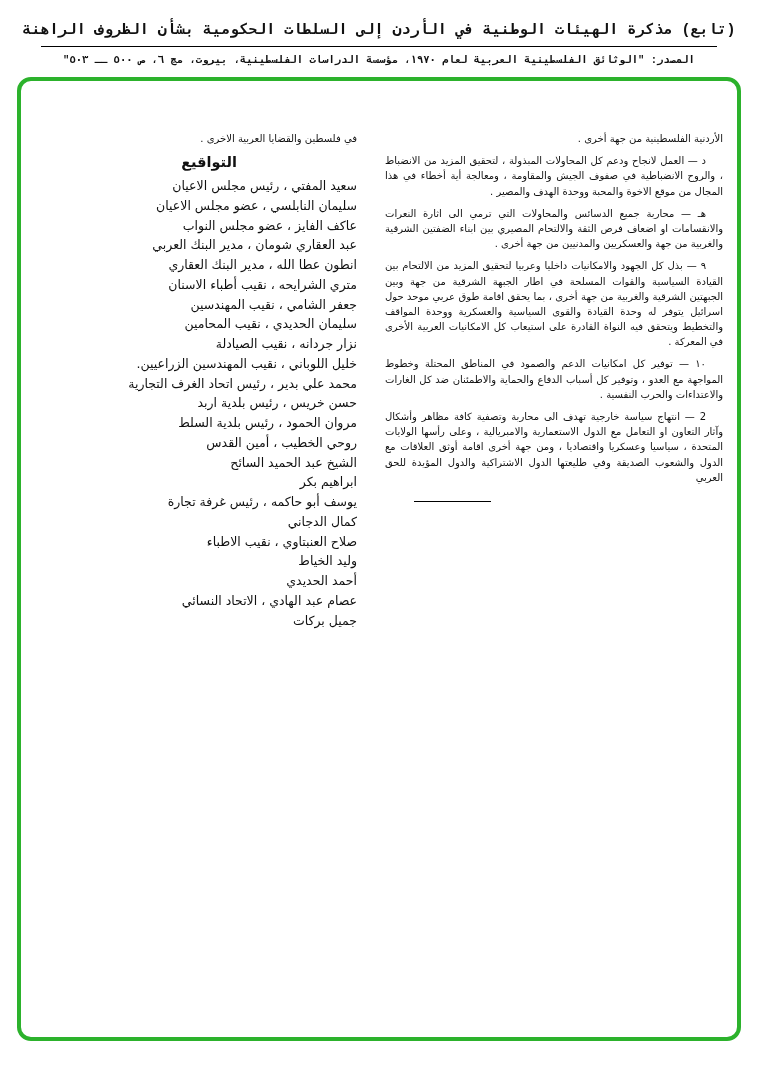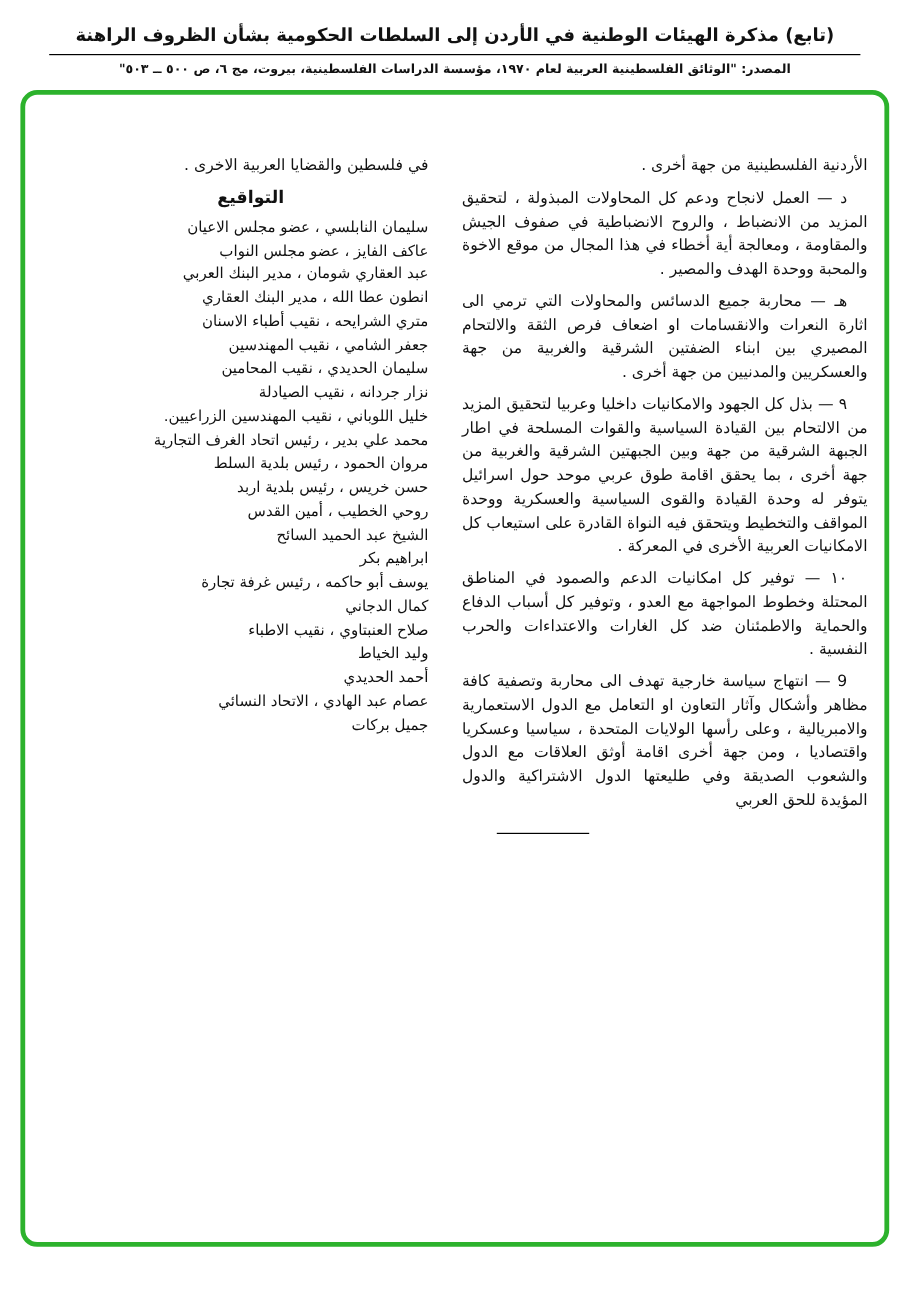--- a/index.html
+++ b/index.html
@@ -10,20 +10,21 @@
   body {
     width: 758px;
     height: 1078px;
     overflow: hidden;
     font-family: "DejaVu Sans", sans-serif;
     color: #111111;
   }
   .doc-header {
     direction: rtl;
     text-align: center;
+    font-family: Liberation Mono, monospace;
   }
   .doc-title {
     padding-top: 20px;
     font-size: 15px;
     font-weight: bold;
     letter-spacing: 0.2px;
   }
   .header-rule {
     width: 676px;
     margin: 7px auto 0 auto;
@@ -52,21 +53,21 @@
   .col-right {
     flex: 0 0 338px;
     width: 338px;
   }
   .col-left {
     flex: 0 0 296px;
     width: 296px;
   }
   .para {
     direction: rtl;
-    font-size: 13px;
+    font-size: 10px;
     line-height: 1.52;
     text-align: justify;
     margin: 0 0 7px 0;
   }
   .para.indent {
     text-indent: 17px;
   }
   .end-rule {
     width: 77px;
     height: 0;
@@ -108,39 +109,40 @@
 
   <div class="green-box">
     <div class="columns">
 
       <div class="col-right">
         <p class="para">الأردنية الفلسطينية من جهة أخرى .</p>
         <p class="para indent">د — العمل لانجاح ودعم كل المحاولات المبذولة ، لتحقيق المزيد من الانضباط ، والروح الانضباطية في صفوف الجيش والمقاومة ، ومعالجة أية أخطاء في هذا المجال من موقع الاخوة والمحبة ووحدة الهدف والمصير .</p>
         <p class="para indent">هـ — محاربة جميع الدسائس والمحاولات التي ترمي الى اثارة النعرات والانقسامات او اضعاف فرص الثقة والالتحام المصيري بين ابناء الضفتين الشرقية والغربية من جهة والعسكريين والمدنيين من جهة أخرى .</p>
         <p class="para indent">٩ — بذل كل الجهود والامكانيات داخليا وعربيا لتحقيق المزيد من الالتحام بين القيادة السياسية والقوات المسلحة في اطار الجبهة الشرقية من جهة وبين الجبهتين الشرقية والغربية من جهة أخرى ، بما يحقق اقامة طوق عربي موحد حول اسرائيل يتوفر له وحدة القيادة والقوى السياسية والعسكرية ووحدة المواقف والتخطيط ويتحقق فيه النواة القادرة على استيعاب كل الامكانيات العربية الأخرى في المعركة .</p>
         <p class="para indent">١٠ — توفير كل امكانيات الدعم والصمود في المناطق المحتلة وخطوط المواجهة مع العدو ، وتوفير كل أسباب الدفاع والحماية والاطمئنان ضد كل الغارات والاعتداءات والحرب النفسية .</p>
-        <p class="para indent">9 — انتهاج سياسة خارجية تهدف الى محاربة وتصفية كافة مظاهر وأشكال وآثار التعاون او التعامل مع الدول الاستعمارية والامبريالية ، وعلى رأسها الولايات المتحدة ، سياسيا وعسكريا واقتصاديا ، ومن جهة أخرى اقامة أوثق العلاقات مع الدول والشعوب الصديقة وفي طليعتها الدول الاشتراكية والدول المؤيدة للحق العربي</p>
+        <p class="para indent">2 — انتهاج سياسة خارجية تهدف الى محاربة وتصفية كافة مظاهر وأشكال وآثار التعاون او التعامل مع الدول الاستعمارية والامبريالية ، وعلى رأسها الولايات المتحدة ، سياسيا وعسكريا واقتصاديا ، ومن جهة أخرى اقامة أوثق العلاقات مع الدول والشعوب الصديقة وفي طليعتها الدول الاشتراكية والدول المؤيدة للحق العربي</p>
         <div class="end-rule"></div>
       </div>
 
       <div class="col-left">
         <p class="para intro">في فلسطين والقضايا العربية الاخرى .</p>
         <div class="sig-title">التواقيع</div>
+        <div class="sig">سعيد المفتي ، رئيس مجلس الاعيان</div>
         <div class="sig">سليمان النابلسي ، عضو مجلس الاعيان</div>
         <div class="sig">عاكف الفايز ، عضو مجلس النواب</div>
         <div class="sig">عبد العقاري شومان ، مدير البنك العربي</div>
         <div class="sig">انطون عطا الله ، مدير البنك العقاري</div>
         <div class="sig">متري الشرايحه ، نقيب أطباء الاسنان</div>
         <div class="sig">جعفر الشامي ، نقيب المهندسين</div>
         <div class="sig">سليمان الحديدي ، نقيب المحامين</div>
         <div class="sig">نزار جردانه ، نقيب الصيادلة</div>
         <div class="sig">خليل اللوباني ، نقيب المهندسين الزراعيين.</div>
         <div class="sig">محمد علي بدير ، رئيس اتحاد الغرف التجارية</div>
+        <div class="sig">حسن خريس ، رئيس بلدية اربد</div>
         <div class="sig">مروان الحمود ، رئيس بلدية السلط</div>
-        <div class="sig">حسن خريس ، رئيس بلدية اربد</div>
         <div class="sig bold">روحي الخطيب ، أمين القدس</div>
         <div class="sig">الشيخ عبد الحميد السائح</div>
         <div class="sig">ابراهيم بكر</div>
         <div class="sig">يوسف أبو حاكمه ، رئيس غرفة تجارة</div>
         <div class="sig">كمال الدجاني</div>
         <div class="sig">صلاح العنبتاوي ، نقيب الاطباء</div>
         <div class="sig">وليد الخياط</div>
         <div class="sig">أحمد الحديدي</div>
         <div class="sig">عصام عبد الهادي ، الاتحاد النسائي</div>
         <div class="sig">جميل بركات</div>

